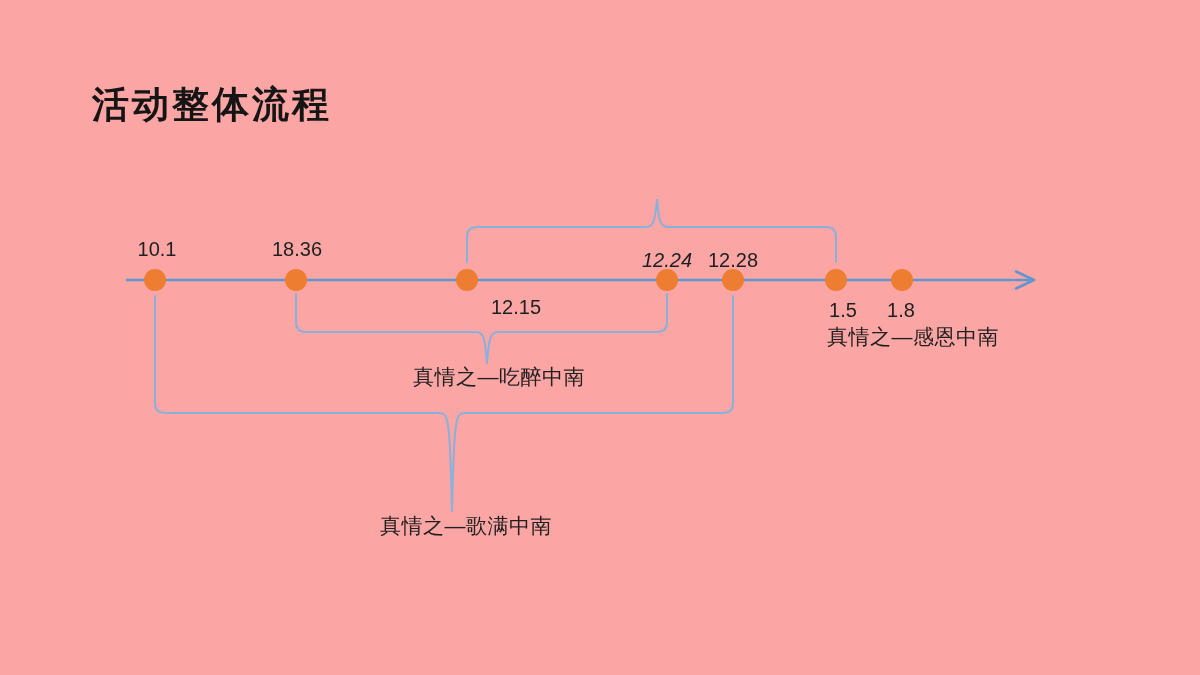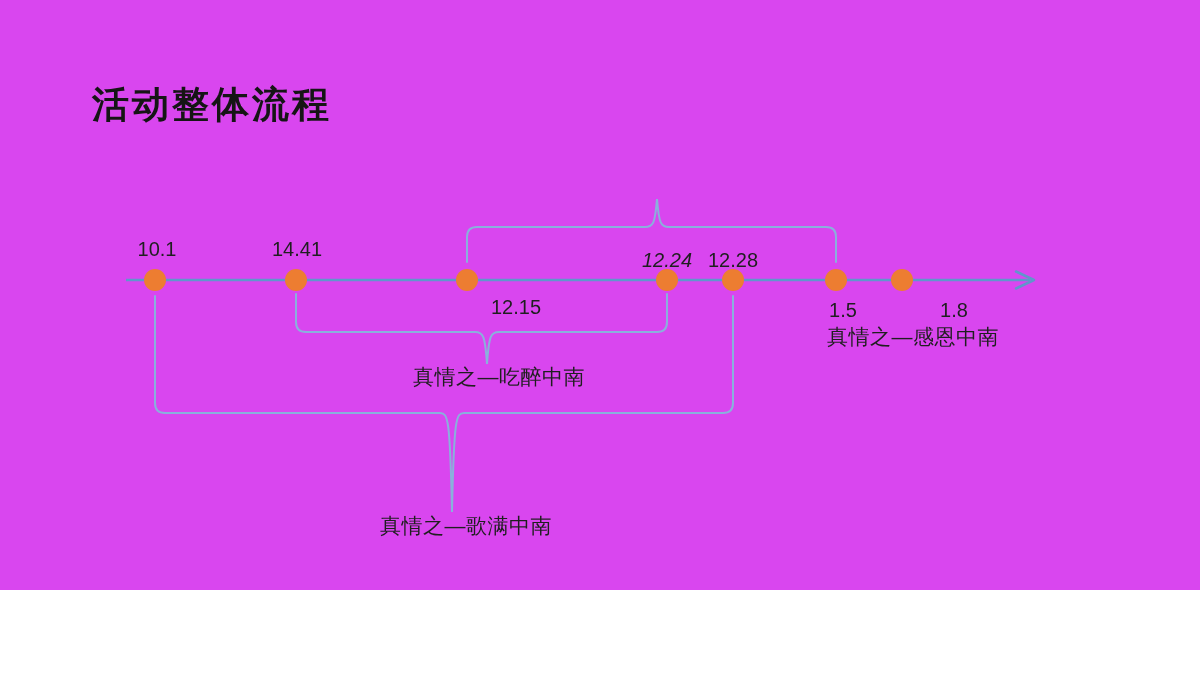--- a/index.html
+++ b/index.html
@@ -1,19 +1,19 @@
 <!DOCTYPE html>
 <html><head>
 <meta charset="utf-8">
 <style>
   html,body{margin:0;padding:0;}
   body{font-family:"Liberation Sans","DejaVu Sans",sans-serif;}
   .slide{
-    position:relative;width:1200px;height:590px;overflow:hidden;
-    background:#d946ef;
+    position:relative;width:1200px;height:675px;overflow:hidden;
+    background:#fca5a5;
   }
   .title{
     position:absolute;left:92px;top:80px;
     font-size:37px;font-weight:800;letter-spacing:3px;color:#151515;
   }
   .svg-layer{position:absolute;left:0;top:0;}
   .lbl{position:absolute;color:#1f1f1f;white-space:nowrap;}
   .date-lbl{font-size:20px;transform:translateX(-50%);}
   .event-lbl{font-size:21px;letter-spacing:0.5px;transform:translateX(-50%);}
   .event-lbl.left-align{transform:none;}
@@ -48,24 +48,24 @@
     <circle cx="155" cy="280" r="11" fill="#ED7D31"></circle>
     <circle cx="296" cy="280" r="11" fill="#ED7D31"></circle>
     <circle cx="467" cy="280" r="11" fill="#ED7D31"></circle>
     <circle cx="667" cy="280" r="11" fill="#ED7D31"></circle>
     <circle cx="733" cy="280" r="11" fill="#ED7D31"></circle>
     <circle cx="836" cy="280" r="11" fill="#ED7D31"></circle>
     <circle cx="902" cy="280" r="11" fill="#ED7D31"></circle>
   </svg>
 
   <div class="lbl date-lbl" style="left:157px;top:238px;">10.1</div>
-  <div class="lbl date-lbl" style="left:297px;top:238px;">14.41</div>
+  <div class="lbl date-lbl" style="left:297px;top:238px;">18.36</div>
   <div class="lbl date-lbl" style="left:468px;top:296px;margin-left:48px;">12.15</div>
   <div class="lbl date-lbl" style="left:667px;top:249px;font-style:italic;">12.24</div>
   <div class="lbl date-lbl" style="left:733px;top:249px;">12.28</div>
   <div class="lbl date-lbl" style="left:843px;top:299px;">1.5</div>
-  <div class="lbl date-lbl" style="left:954px;top:299px;">1.8</div>
+  <div class="lbl date-lbl" style="left:901px;top:299px;">1.8</div>
 
   <div class="lbl event-lbl" style="left:466px;top:512px;">真情之—歌满中南</div>
   <div class="lbl event-lbl" style="left:499px;top:363px;">真情之—吃醉中南</div>
   <div class="lbl event-lbl left-align" style="left:827px;top:323px;">真情之—感恩中南</div>
 
 </div>
 
 </body></html>

